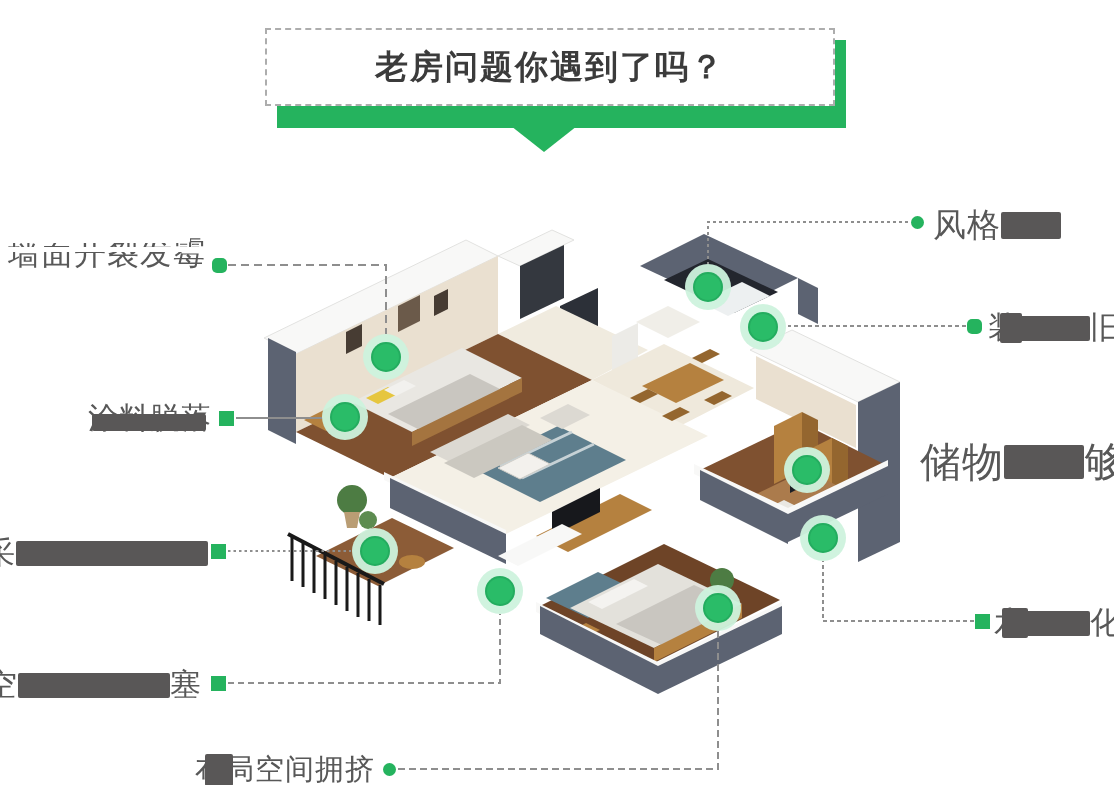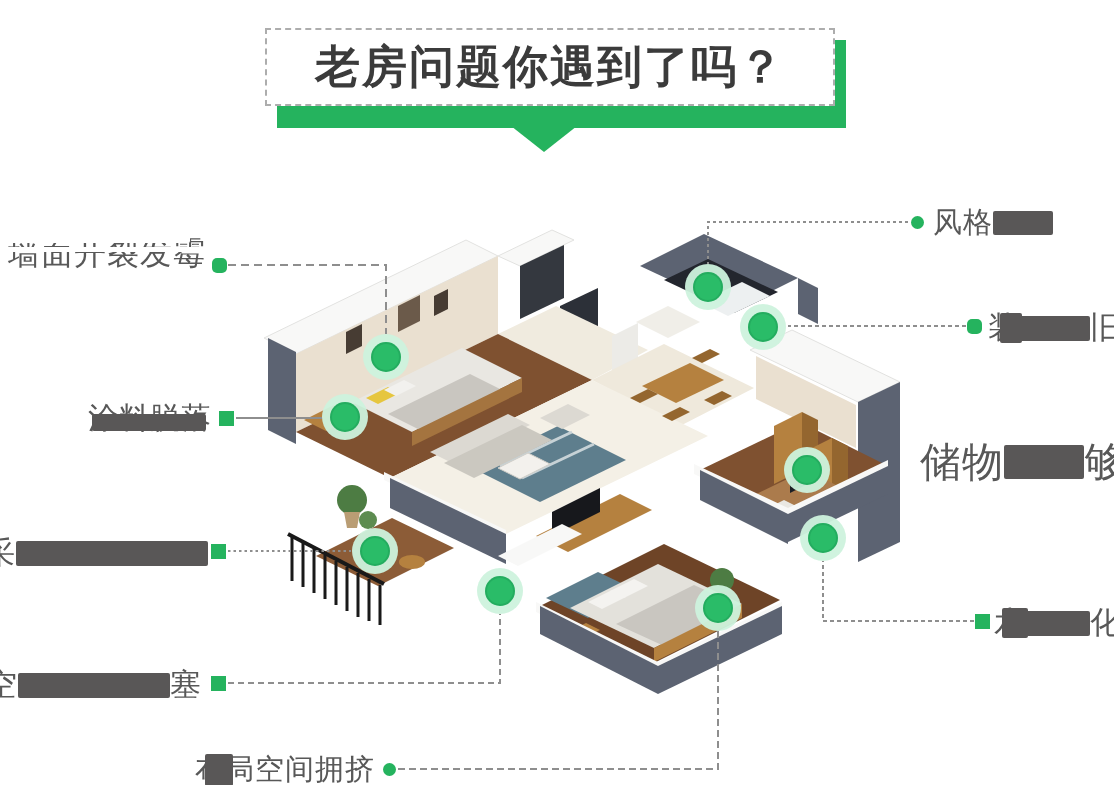--- a/index.html
+++ b/index.html
@@ -4,21 +4,21 @@
 <style>
   html,body{margin:0;padding:0;background:#fff;}
   .stage{position:relative;width:1114px;height:785px;overflow:hidden;background:#fff;
          font-family:"Liberation Sans","DejaVu Sans",sans-serif;}
   
   .banner-shadow{position:absolute;left:277px;top:40px;width:569px;height:88px;}
   .banner-pointer{position:absolute;left:511px;top:126px;width:0;height:0;
       border-left:33px solid transparent;border-right:33px solid transparent;}
   .banner-box{position:absolute;left:265px;top:28px;width:570px;height:78px;background:#fff;
       border:2px dashed #adadad;box-sizing:border-box;display:flex;align-items:center;justify-content:center;}
-  .banner-box h1{margin:0;font-size:45px;font-weight:900;color:#3b3b3b;letter-spacing:2px;white-space:nowrap;}
+  .banner-box h1{margin:0;font-size:33px;font-weight:900;color:#3b3b3b;letter-spacing:2px;white-space:nowrap;}
   
   svg.plan{position:absolute;left:0;top:0;}
   svg.lines{position:absolute;left:0;top:0;pointer-events:none;}
   
   .marker{position:absolute;width:46px;height:46px;border-radius:50%;
       background:rgba(205,242,221,.95);display:flex;align-items:center;justify-content:center;}
   .marker::after{content:"";width:30px;height:30px;border-radius:50%;background:#2abc68;
       box-shadow:inset 0 0 0 2px rgba(0,90,45,.15);}
   .ldot{position:absolute;background:#25b35e;}
   .label{position:absolute;color:#585858;white-space:nowrap;letter-spacing:1px;line-height:1.08;}
@@ -158,18 +158,18 @@
       <div class="ldot" style="width: 15px; height: 15px; left: 210.5px; top: 675.5px;"></div>
       <div class="ldot" style="width: 13px; height: 13px; left: 382.5px; top: 762.5px; border-radius: 50%;"></div>
       <div class="ldot" style="width: 13px; height: 13px; left: 910.5px; top: 215.5px; border-radius: 50%;"></div>
       <div class="ldot" style="width: 15px; height: 15px; left: 966.5px; top: 318.5px; border-radius: 5px;"></div>
       <div class="ldot" style="width: 15px; height: 15px; left: 974.5px; top: 613.5px;"></div>
       <div class="label" style="left: 8px; top: 236px; font-size: 32px;"><span>墙面开裂发霉</span><div class="ov" style="left: -4px; top: -10px; width: 186px; height: 17px; background: rgb(255, 255, 255);"></div><div class="ov" style="left: -4px; top: 11px; width: 216px; height: 5px; background: rgb(255, 255, 255);"></div></div>
       <div class="label" style="left: 88px; top: 402px; font-size: 30px;"><span>涂料脱落</span><div class="ov" style="left: 4px; top: 12px; width: 114px; height: 17px; background: rgb(89, 87, 87);"></div></div>
       <div class="label" style="left: -16px; top: 536px; font-size: 31px;"><span>采</span><span class="blk" style="width: 192px; background: rgb(89, 87, 87);"></span></div>
       <div class="label" style="left: -14px; top: 668px; font-size: 31px;"><span>空</span><span class="blk" style="width: 152px; background: rgb(89, 87, 87);"></span><span>塞</span></div>
       <div class="label" style="left: 195px; top: 754px; font-size: 29px;"><span>布局空间拥挤</span><div class="ov" style="left: 10px; top: 0px; width: 28px; height: 32px; background: rgb(89, 87, 87);"></div></div>
-      <div class="label" style="left: 933px; top: 207px; font-size: 29px;"><span>风格</span><span class="blk" style="width: 60px; background: rgb(89, 87, 87);"></span></div>
+      <div class="label" style="left: 933px; top: 207px; font-size: 33px;"><span>风格</span><span class="blk" style="width: 60px; background: rgb(89, 87, 87);"></span></div>
       <div class="label" style="left: 988px; top: 311px; font-size: 31px;"><span>装</span><span class="blk" style="width: 70px; background: rgb(89, 87, 87);"></span><span>旧</span><div class="ov" style="left: 12px; top: 2px; width: 22px; height: 30px; background: rgb(89, 87, 87);"></div></div>
       <div class="label" style="left: 920px; top: 440px; font-size: 41px;"><span>储物</span><span class="blk" style="width: 80px; background: rgb(89, 87, 87);"></span><span>够</span></div>
       <div class="label" style="left: 994px; top: 606px; font-size: 31px;"><span>水</span><span class="blk" style="width: 64px; background: rgb(89, 87, 87);"></span><span>化</span><div class="ov" style="left: 8px; top: 2px; width: 26px; height: 30px; background: rgb(89, 87, 87);"></div></div>
     </div>
 </div>
 
 </body></html>

